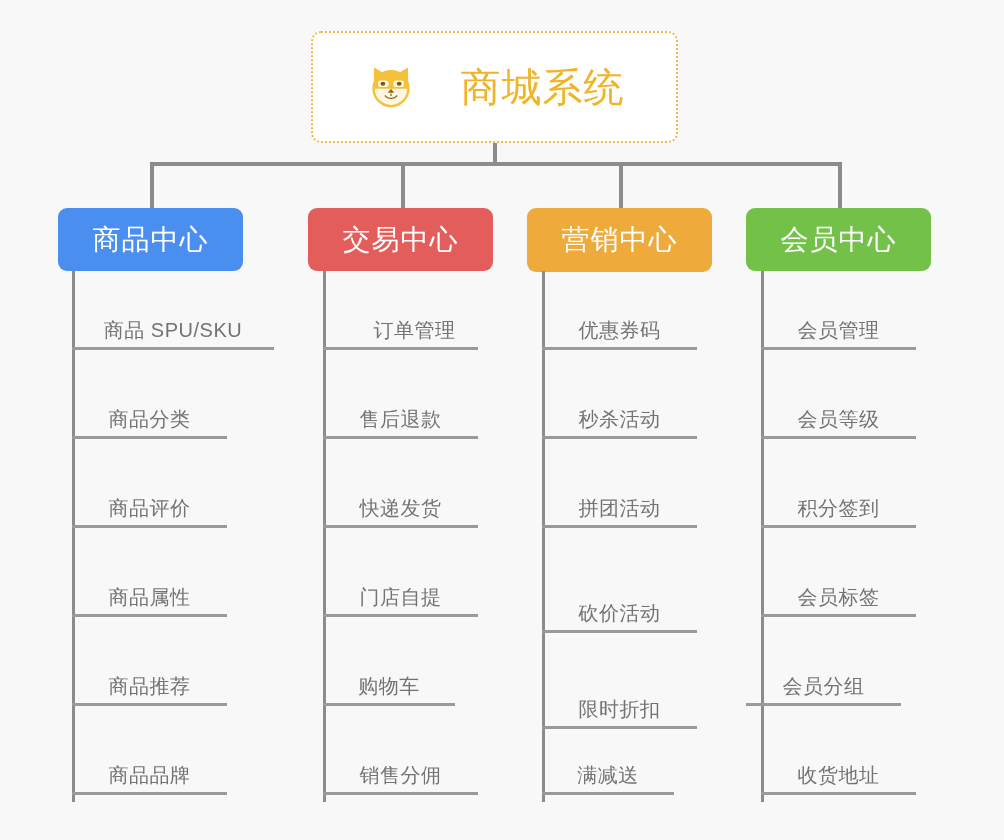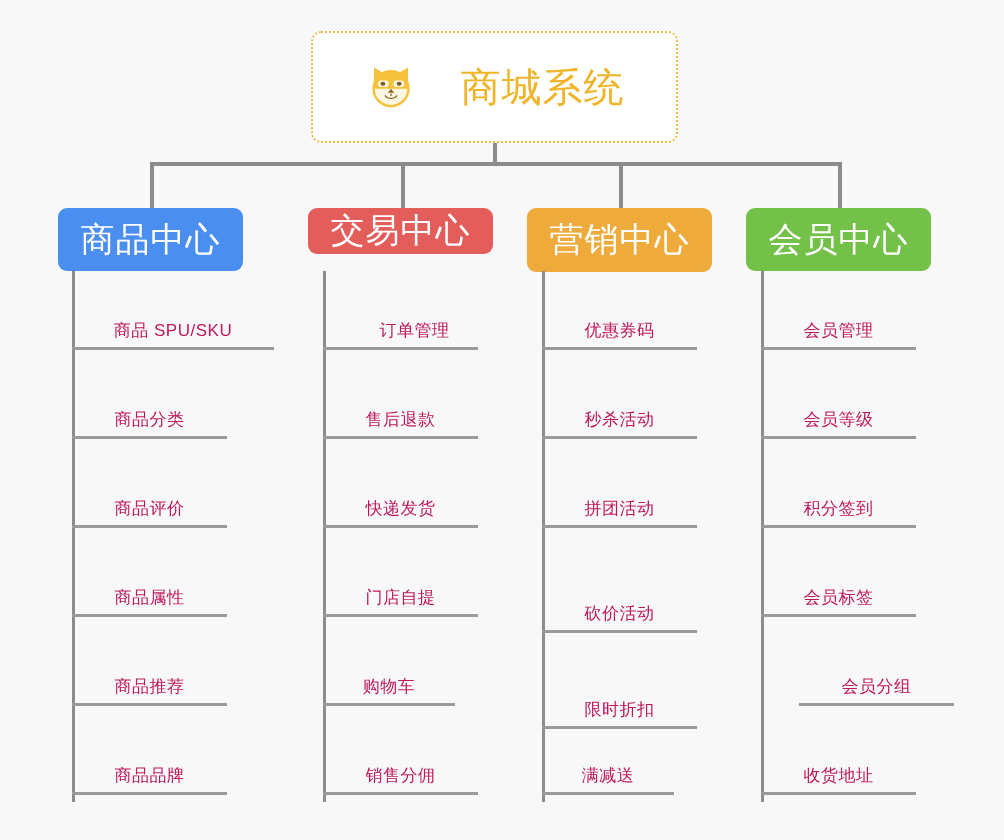--- a/index.html
+++ b/index.html
@@ -61,21 +61,21 @@
 
   
   .cat-header {
     position: absolute;
     box-sizing: border-box;
     border-radius: 9px;
     display: flex;
     align-items: center;
     justify-content: center;
     color: #ffffff;
-    font-size: 34px;
+    font-size: 28px;
     letter-spacing: 1px;
     white-space: nowrap;
   }
 
   
   .leaf-spine {
     position: absolute;
     width: 3px;
     background: #8c8c8c;
   }
@@ -83,22 +83,22 @@
     position: absolute;
     box-sizing: border-box;
     height: 89px;
     display: flex;
     align-items: flex-end;
     justify-content: center;
     border-bottom: 3px solid #9a9a9a;
     padding-bottom: 6px;
   }
   .leaf-label {
-    font-size: 17px;
-    color: #be185d;
+    font-size: 20px;
+    color: #737373;
     line-height: 1.1;
     white-space: nowrap;
     letter-spacing: 0.5px;
   }
 </style>
 </head>
 <body style="background: rgb(248, 248, 248);">
 
 <div id="mindmap">
 
@@ -151,21 +151,21 @@
   <div class="leaf-item" style="left:72px; top:528px; width:155px;">
     <span class="leaf-label">商品属性</span>
   </div>
   <div class="leaf-item" style="left:72px; top:617px; width:155px;">
     <span class="leaf-label">商品推荐</span>
   </div>
   <div class="leaf-item" style="left:72px; top:706px; width:155px;">
     <span class="leaf-label">商品品牌</span>
   </div>
 
-  <div class="cat-header" style="left: 308px; top: 208px; width: 185px; height: 46px; background: rgb(227, 93, 91);">
+  <div class="cat-header" style="left: 308px; top: 208px; width: 185px; height: 63px; background: rgb(227, 93, 91);">
     <span>交易中心</span>
   </div>
   <div class="leaf-spine" style="left:323px; top:271px; height:531px;"></div>
   <div class="leaf-item" style="left:323px; top:261px; width:155px;padding-left:28px;">
     <span class="leaf-label">订单管理</span>
   </div>
   <div class="leaf-item" style="left:323px; top:350px; width:155px;">
     <span class="leaf-label">售后退款</span>
   </div>
   <div class="leaf-item" style="left:323px; top:439px; width:155px;">
@@ -213,20 +213,20 @@
   </div>
   <div class="leaf-item" style="left:761px; top:350px; width:155px;">
     <span class="leaf-label">会员等级</span>
   </div>
   <div class="leaf-item" style="left:761px; top:439px; width:155px;">
     <span class="leaf-label">积分签到</span>
   </div>
   <div class="leaf-item" style="left:761px; top:528px; width:155px;">
     <span class="leaf-label">会员标签</span>
   </div>
-  <div class="leaf-item" style="left:799px; top:617px; width:155px;">
+  <div class="leaf-item" style="left:746px; top:617px; width:155px;">
     <span class="leaf-label">会员分组</span>
   </div>
   <div class="leaf-item" style="left:761px; top:706px; width:155px;">
     <span class="leaf-label">收货地址</span>
   </div>
 
 </div>
 
 </body></html>

